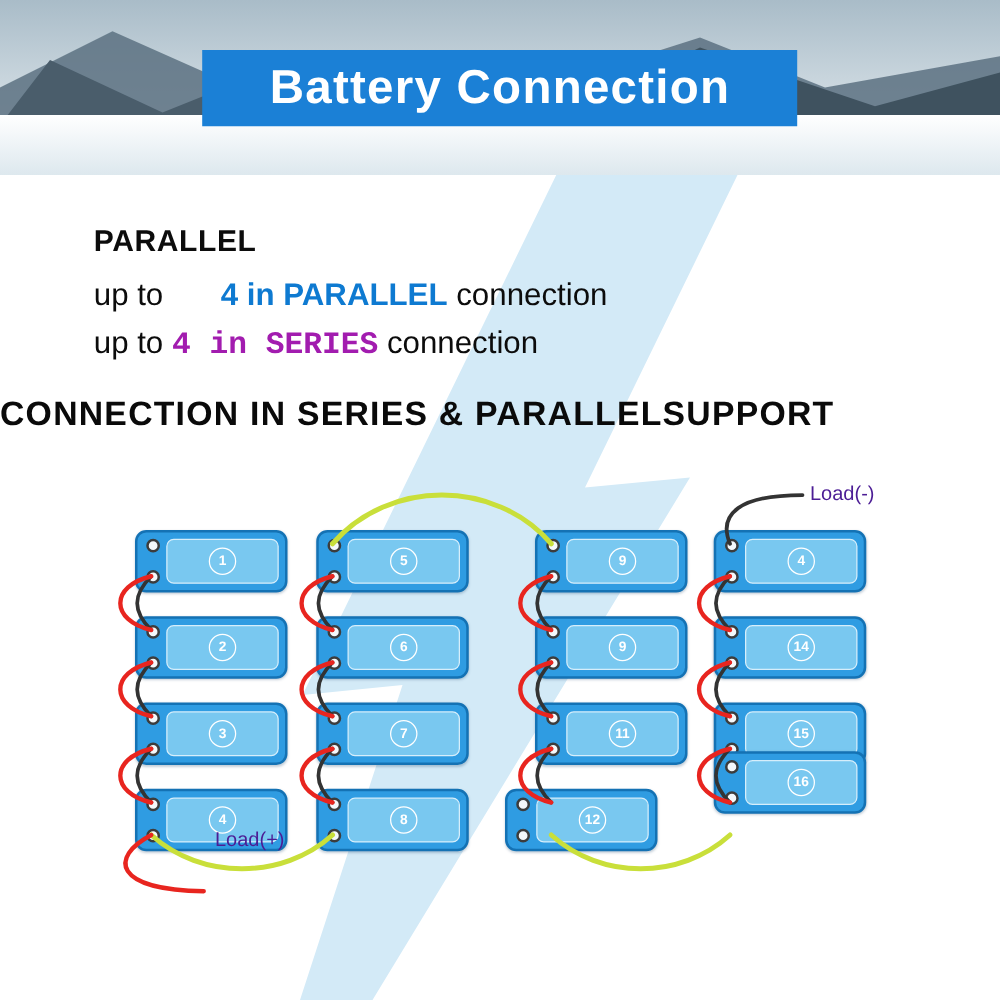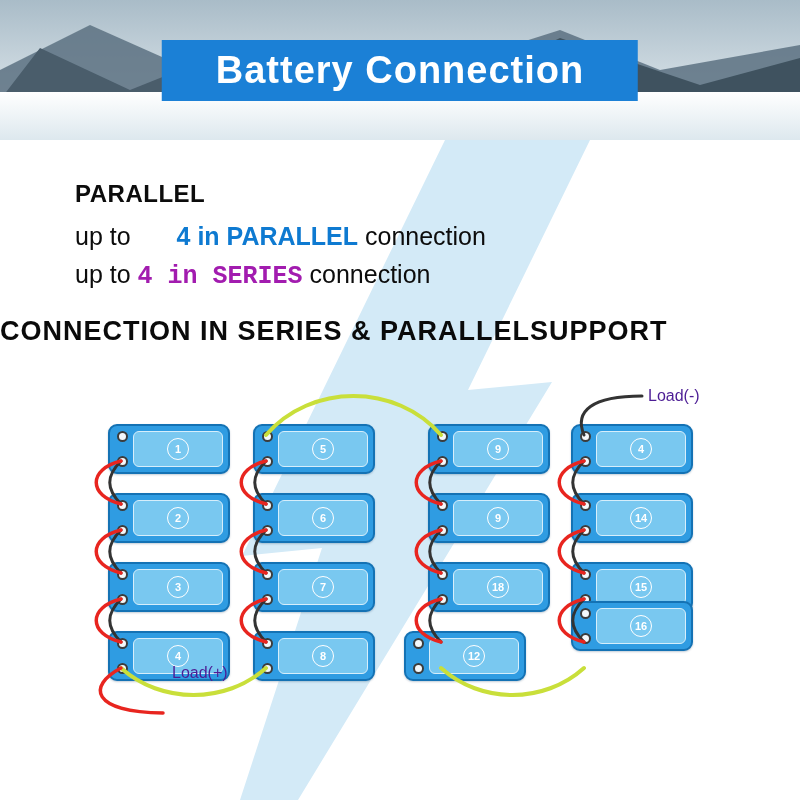--- a/index.html
+++ b/index.html
@@ -156,21 +156,21 @@
         <span class="term t-top"></span>
         <span class="term t-bot"></span>
         <span class="inner">
           <span class="numcircle">9</span>
         </span>
       </div>
       <div class="battery" style="left: 428px; top: 562px;">
         <span class="term t-top"></span>
         <span class="term t-bot"></span>
         <span class="inner">
-          <span class="numcircle">18</span>
+          <span class="numcircle">11</span>
         </span>
       </div>
       <div class="battery" style="left: 404px; top: 631px;">
         <span class="term t-top"></span>
         <span class="term t-bot"></span>
         <span class="inner">
           <span class="numcircle">12</span>
         </span>
       </div>
       <div class="battery" style="left: 571px; top: 424px;">

